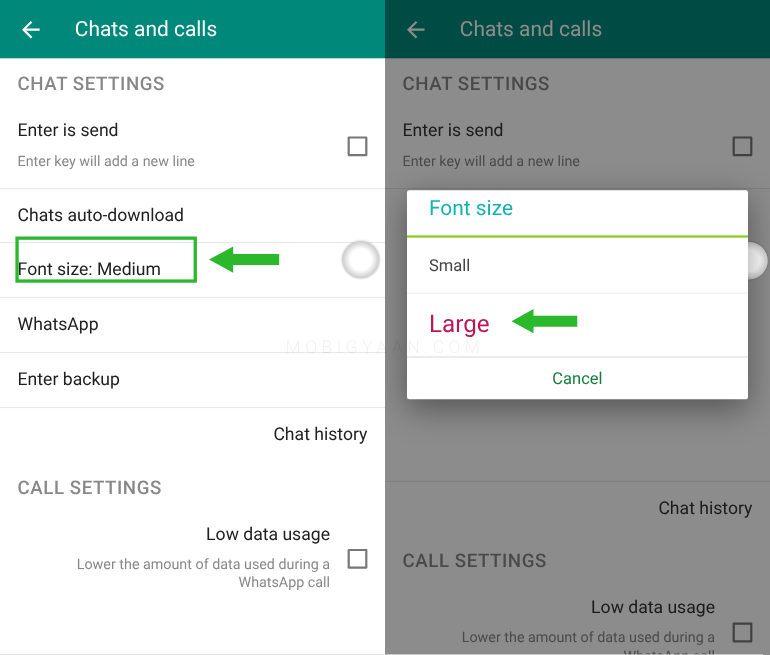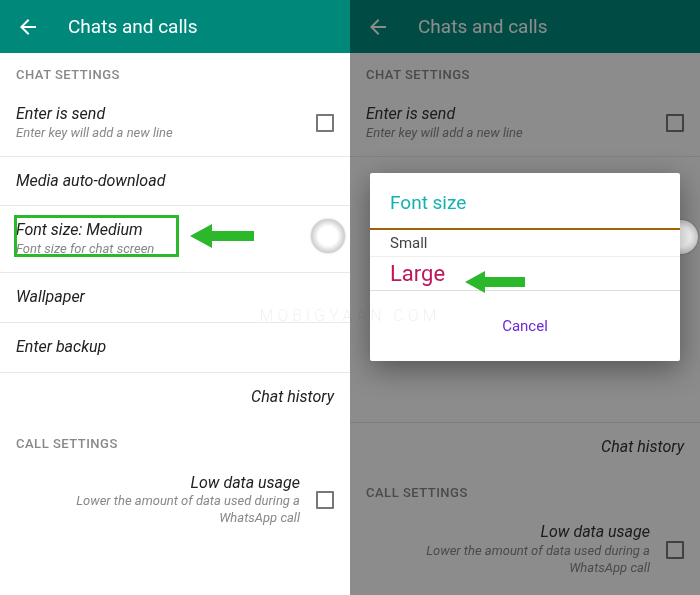--- a/index.html
+++ b/index.html
@@ -9,42 +9,42 @@
     .pane-left { background: #fff; }
     .pane-right { background: #fff; }
     .overlay-dim { position: absolute; inset: 0; background: rgba(0,0,0,0.45); z-index: 5; }
     
     .header { height: 53px; background: #00897b; display: flex; align-items: center; padding: 12px 16px; color: #fff; position: relative; z-index: 2; }
     .back-icon { width: 24px; height: 24px; margin-right: 28px; flex-shrink: 0; }
     .back-icon svg { width: 24px; height: 24px; fill: #fff; }
     .header-title { font-size: 19px; font-weight: 400; }
     
     .content { position: relative; z-index: 2; }
-    .section-header { padding: 14px 16px 8px 16px; color: #888; font-size: 13px; font-weight: 500; letter-spacing: 0.5px; }
+    .section-header { padding: 14px 16px 8px 16px; color: #888; font-size: 17px; font-weight: 500; letter-spacing: 0.5px; }
     
-    .item { padding: 14px 16px; display: flex; align-items: center; justify-content: space-between; border-bottom: 1px solid #e8e8e8; cursor: pointer; font-style: italic; }
+    .item { padding: 14px 16px; display: flex; align-items: center; justify-content: space-between; border-bottom: 1px solid #e8e8e8; cursor: pointer; }
     .item.no-border { border-bottom: none; text-align: right; }
     .item-text { flex: 1; }
     .item-title { font-size: 16px; color: #212121; line-height: 1.3; }
-    .item-sub { font-size: 13px; color: #888; margin-top: 0; line-height: 1.3; }
+    .item-sub { font-size: 13px; color: #888; margin-top: 10px; line-height: 1.3; }
     
     .checkbox { width: 18px; height: 18px; border: 2px solid #777; border-radius: 1px; flex-shrink: 0; margin-left: 16px; }
     
     .touch-circle { width: 34px; height: 34px; border-radius: 50%; background: radial-gradient(circle at center, #fff 40%, #ccc 70%, #aaa 100%); box-shadow: 0 0 2px rgba(0,0,0,0.3); position: absolute; z-index: 20; }
     
     .highlight-box { position: absolute; border: 3px solid #2bb82b; z-index: 10; pointer-events: none; }
     
     .arrow { position: absolute; z-index: 15; pointer-events: none; }
     .arrow svg { display: block; }
     
     .dialog { position: absolute; left: 20px; right: 20px; top: 173px; background: #fff; z-index: 30; box-shadow: 0 8px 30px rgba(0,0,0,0.4); border-radius: 2px; }
-    .dialog-title { padding: 18px 20px 14px 20px; color: #12b2b2; font-size: 19px; border-bottom: 2px solid #a16207; }
-    .dialog-item { padding: 4px 20px; font-size: 15px; color: #444; border-bottom: 1px solid #eee; cursor: pointer; position: relative; }
+    .dialog-title { padding: 4px 20px 14px 20px; color: #12b2b2; font-size: 19px; border-bottom: 2px solid #84cc16; }
+    .dialog-item { padding: 16px 20px; font-size: 15px; color: #444; border-bottom: 1px solid #eee; cursor: pointer; position: relative; }
     .dialog-item.last { border-bottom: none; font-size: 22px; color: #be185d; }
-    .dialog-cancel { padding: 26px 20px; text-align: center; font-size: 15px; color: #6d28d9; border-top: 1px solid #ddd; cursor: pointer; }
+    .dialog-cancel { padding: 10px 20px; text-align: center; font-size: 15px; color: #15803d; border-top: 1px solid #ddd; cursor: pointer; }
     
     .pane-right .item-title { color: #333; }
     
     .watermark { position: absolute; left: 50%; top: 53%; transform: translate(-50%,-50%); font-size: 16px; letter-spacing: 4px; color: rgba(0,0,0,0.06); font-weight: 300; z-index: 50; pointer-events: none; white-space: nowrap; }
   </style>
 </head>
 <body>
 
 <div class="container">
 
@@ -63,34 +63,33 @@
       <div class="item">
         <div class="item-text">
           <div class="item-title">Enter is send</div>
           <div class="item-sub">Enter key will add a new line</div>
         </div>
         <div class="checkbox"></div>
       </div>
 
       <div class="item">
         <div class="item-text">
-          <div class="item-title">Media auto-download</div>
+          <div class="item-title">Chats auto-download</div>
         </div>
       </div>
 
       <div class="item">
         <div class="item-text">
           <div class="item-title">Font size: Medium</div>
-          <div class="item-sub">Font size for chat screen</div>
         </div>
       </div>
 
       <div class="item">
         <div class="item-text">
-          <div class="item-title">Wallpaper</div>
+          <div class="item-title">WhatsApp</div>
         </div>
       </div>
 
       <div class="item">
         <div class="item-text">
           <div class="item-title">Enter backup</div>
         </div>
       </div>
 
       <div class="item no-border">

